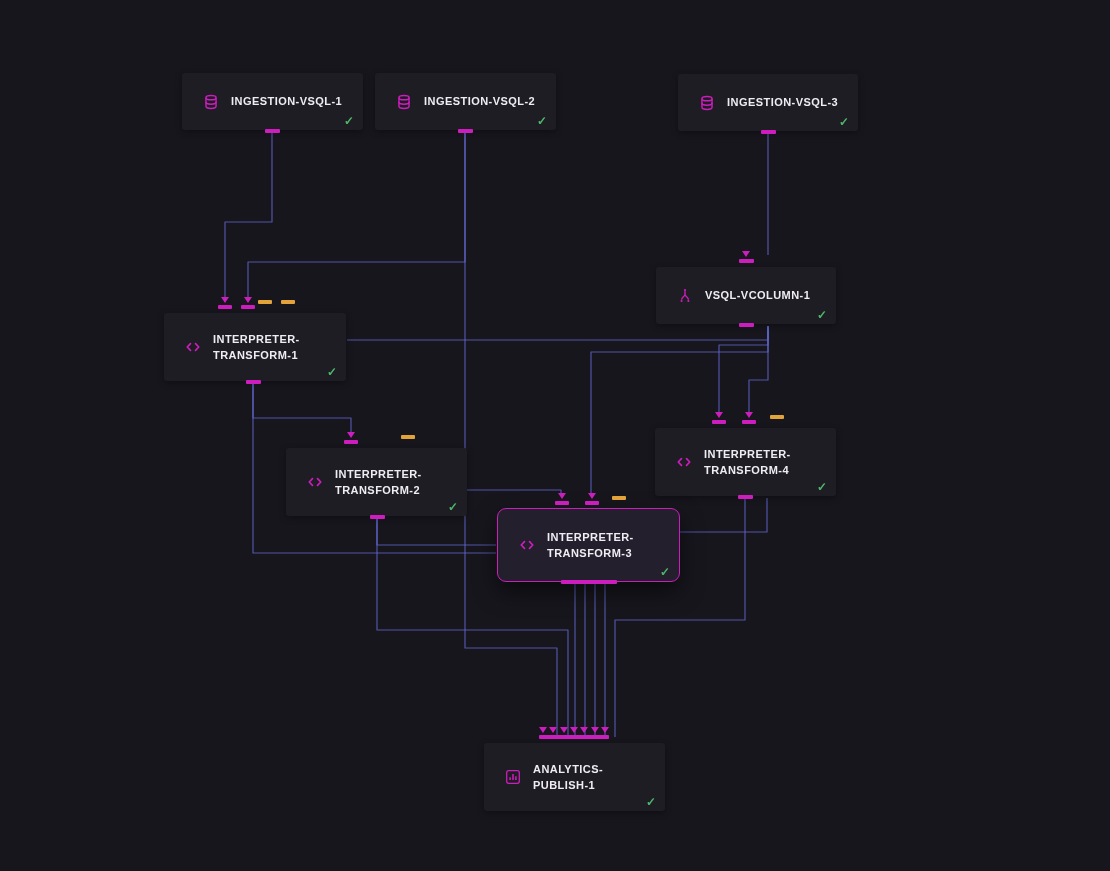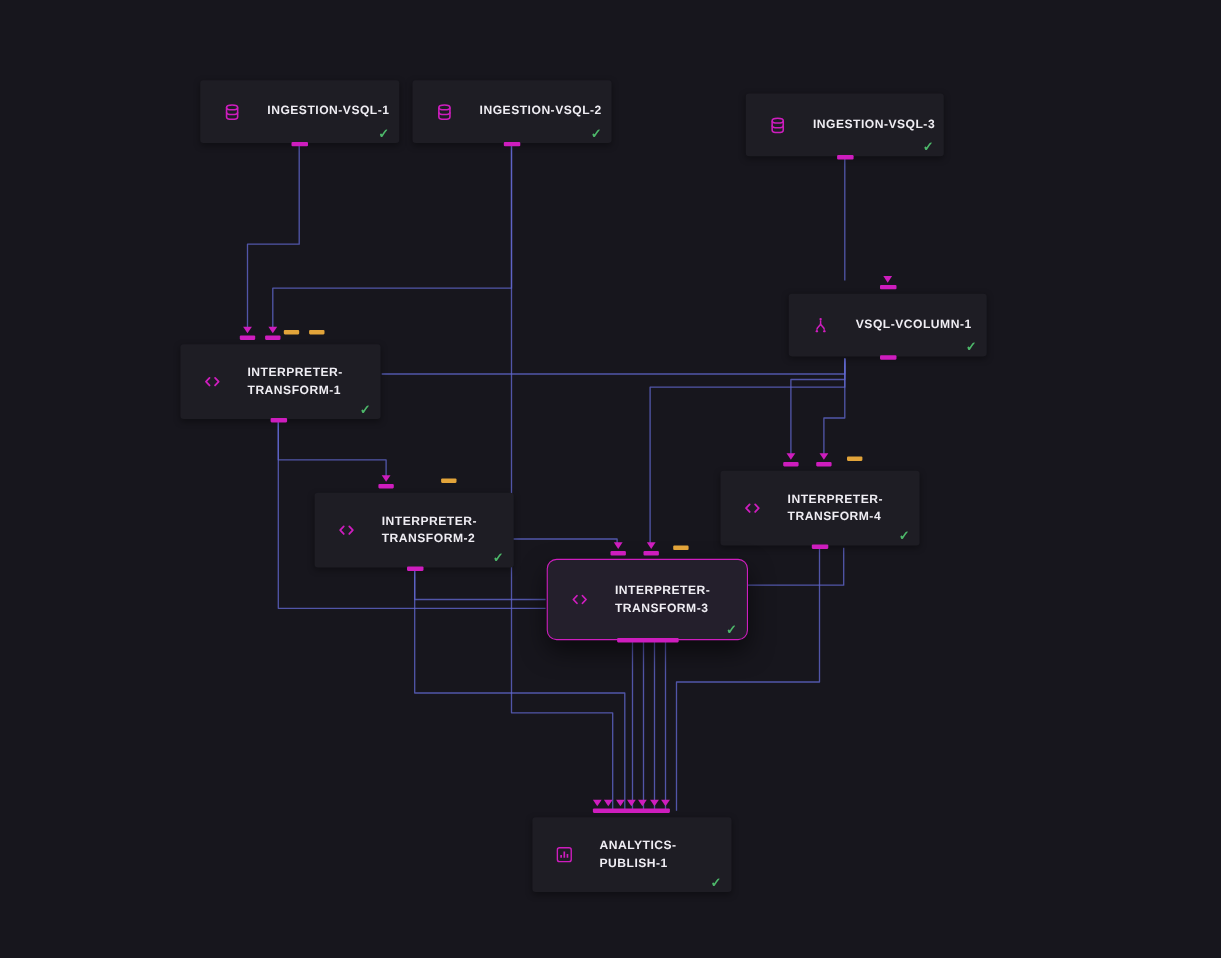--- a/index.html
+++ b/index.html
@@ -6,21 +6,21 @@
   #canvas{position:relative;width:1110px;height:871px;background:var(--bg,#17161d);
           overflow:hidden;font-family:"Liberation Sans",sans-serif;}
   #edges-layer{position:absolute;left:0;top:0;z-index:0;}
   #edges-layer polyline{fill:none;stroke:var(--edge,#6168cf);stroke-width:1.2;
           stroke-opacity:.78;stroke-linejoin:round;}
   .node{position:absolute;background:var(--node-bg,#1e1d24);border-radius:3px;z-index:1;
         box-shadow:0 2px 6px rgba(0,0,0,.35);}
   .node.selected{background:var(--node-bg-selected,#241f2c);border:1px solid var(--accent,#ce1dbe);
         border-radius:9px;box-shadow:0 10px 22px rgba(0,0,0,.55);z-index:2;}
   .node-inner{position:absolute;left:0;top:0;right:0;bottom:0;display:flex;align-items:center;
-        gap:23px;padding-left:20px;}
+        gap:11px;padding-left:20px;}
   .icon{color:var(--accent,#ce1dbe);width:18px;height:18px;flex:none;}
   .icon svg{width:18px;height:18px;display:block;}
   .label{display:flex;flex-direction:column;color:var(--text,#efedf3);font-size:11px;
         font-weight:700;letter-spacing:.45px;line-height:1.5;text-transform:uppercase;}
   .check{position:absolute;right:9px;bottom:2px;color:var(--success,#4db86a);
         font-size:12px;font-weight:700;}
   .port{position:absolute;height:4px;border-radius:1px;z-index:3;}
   .port.magenta{background:var(--accent,#ce1dbe);}
   .port.orange{background:var(--orange,#e2a43a);}
   .port.in{top:-8px;}
@@ -80,37 +80,37 @@
             <path d="M4.4 10v4.8c0 1.33 2.5 2.4 5.6 2.4s5.6-1.07 5.6-2.4V10"></path>
           </svg>
         </span>
         <div class="label">
           <span class="line">INGESTION-VSQL-2</span>
         </div>
       </div>
       <span class="check">✓</span>
     <span class="port out magenta" style="left: 82.5px; width: 15px;"></span>
     </div>
-    <div class="node" style="left: 678px; top: 85px; width: 180px; height: 57px;">
+    <div class="node" style="left: 678px; top: 74px; width: 180px; height: 57px;">
       <div class="node-inner">
         <span class="icon">
           <svg viewBox="0 0 20 20" fill="none" stroke="currentColor" stroke-width="1.6">
             <ellipse cx="10" cy="5.2" rx="5.6" ry="2.4"></ellipse>
             <path d="M4.4 5.2v4.8c0 1.33 2.5 2.4 5.6 2.4s5.6-1.07 5.6-2.4V5.2"></path>
             <path d="M4.4 10v4.8c0 1.33 2.5 2.4 5.6 2.4s5.6-1.07 5.6-2.4V10"></path>
           </svg>
         </span>
         <div class="label">
           <span class="line">INGESTION-VSQL-3</span>
         </div>
       </div>
       <span class="check">✓</span>
     <span class="port out magenta" style="left: 82.5px; width: 15px;"></span>
     </div>
-    <div class="node" style="left: 717px; top: 267px; width: 180px; height: 57px;">
+    <div class="node" style="left: 656px; top: 267px; width: 180px; height: 57px;">
       <div class="node-inner">
         <span class="icon">
           <svg viewBox="0 0 20 20" fill="none" stroke="currentColor" stroke-width="1.5">
             <path d="M10 4.5V8c0 2.8-3.8 2.9-3.8 6.2M10 8c0 2.8 3.8 2.9 3.8 6.2"></path>
             <circle cx="10" cy="3.4" r="1.2" fill="currentColor" stroke="none"></circle>
             <circle cx="6.2" cy="15.6" r="1.2" fill="currentColor" stroke="none"></circle>
             <circle cx="13.8" cy="15.6" r="1.2" fill="currentColor" stroke="none"></circle>
           </svg>
         </span>
         <div class="label">

